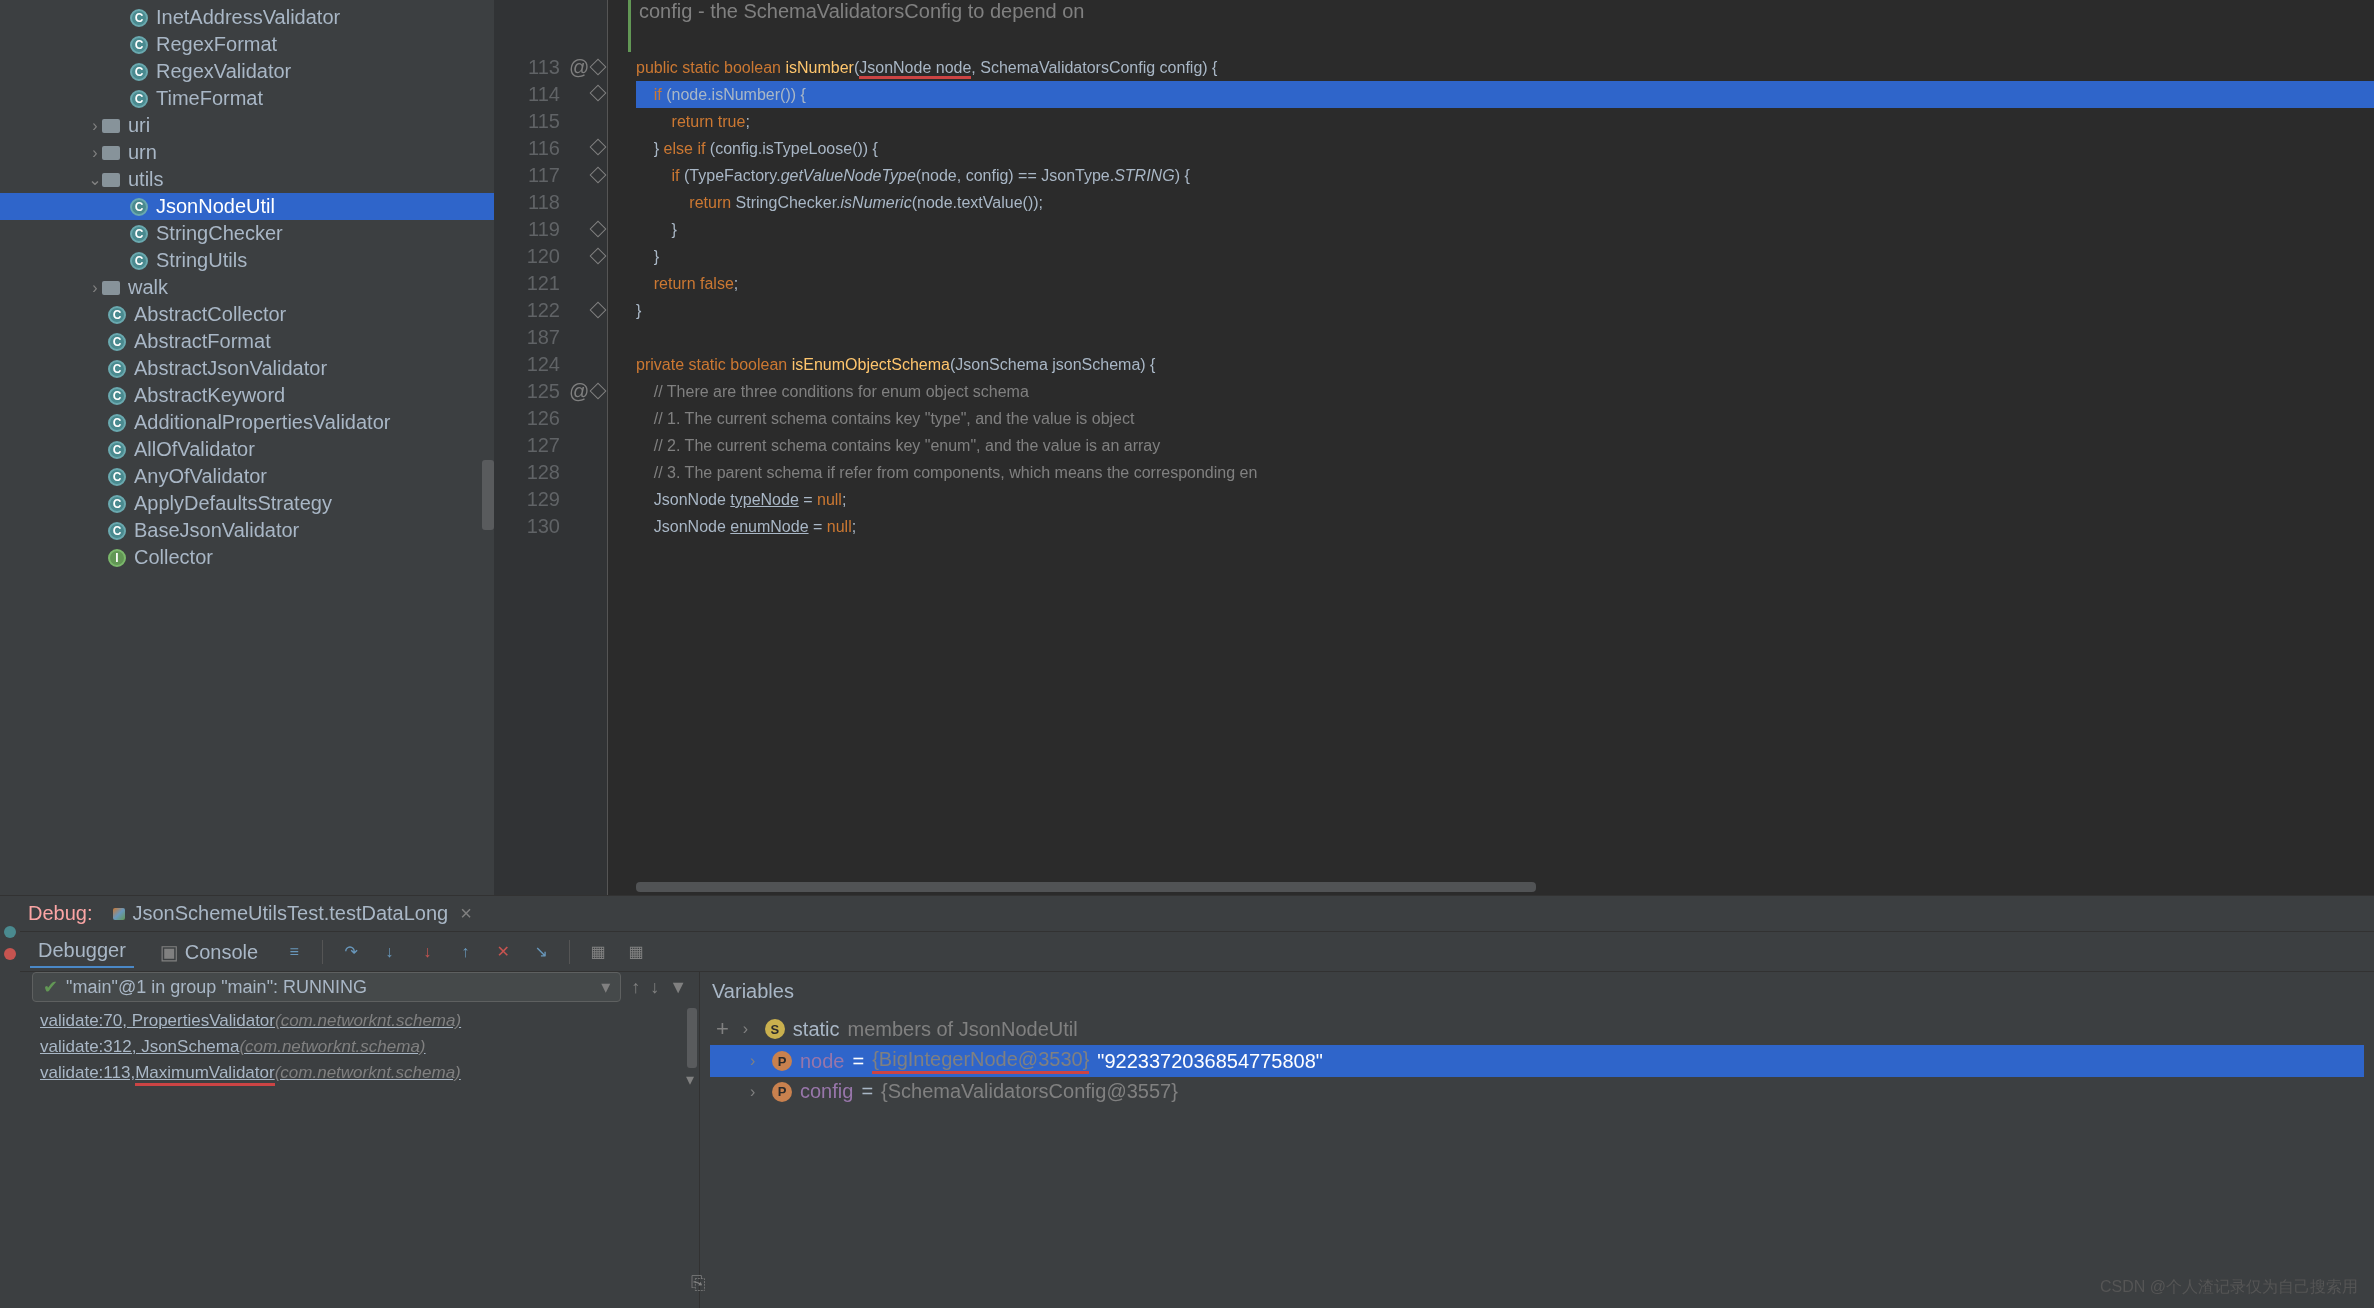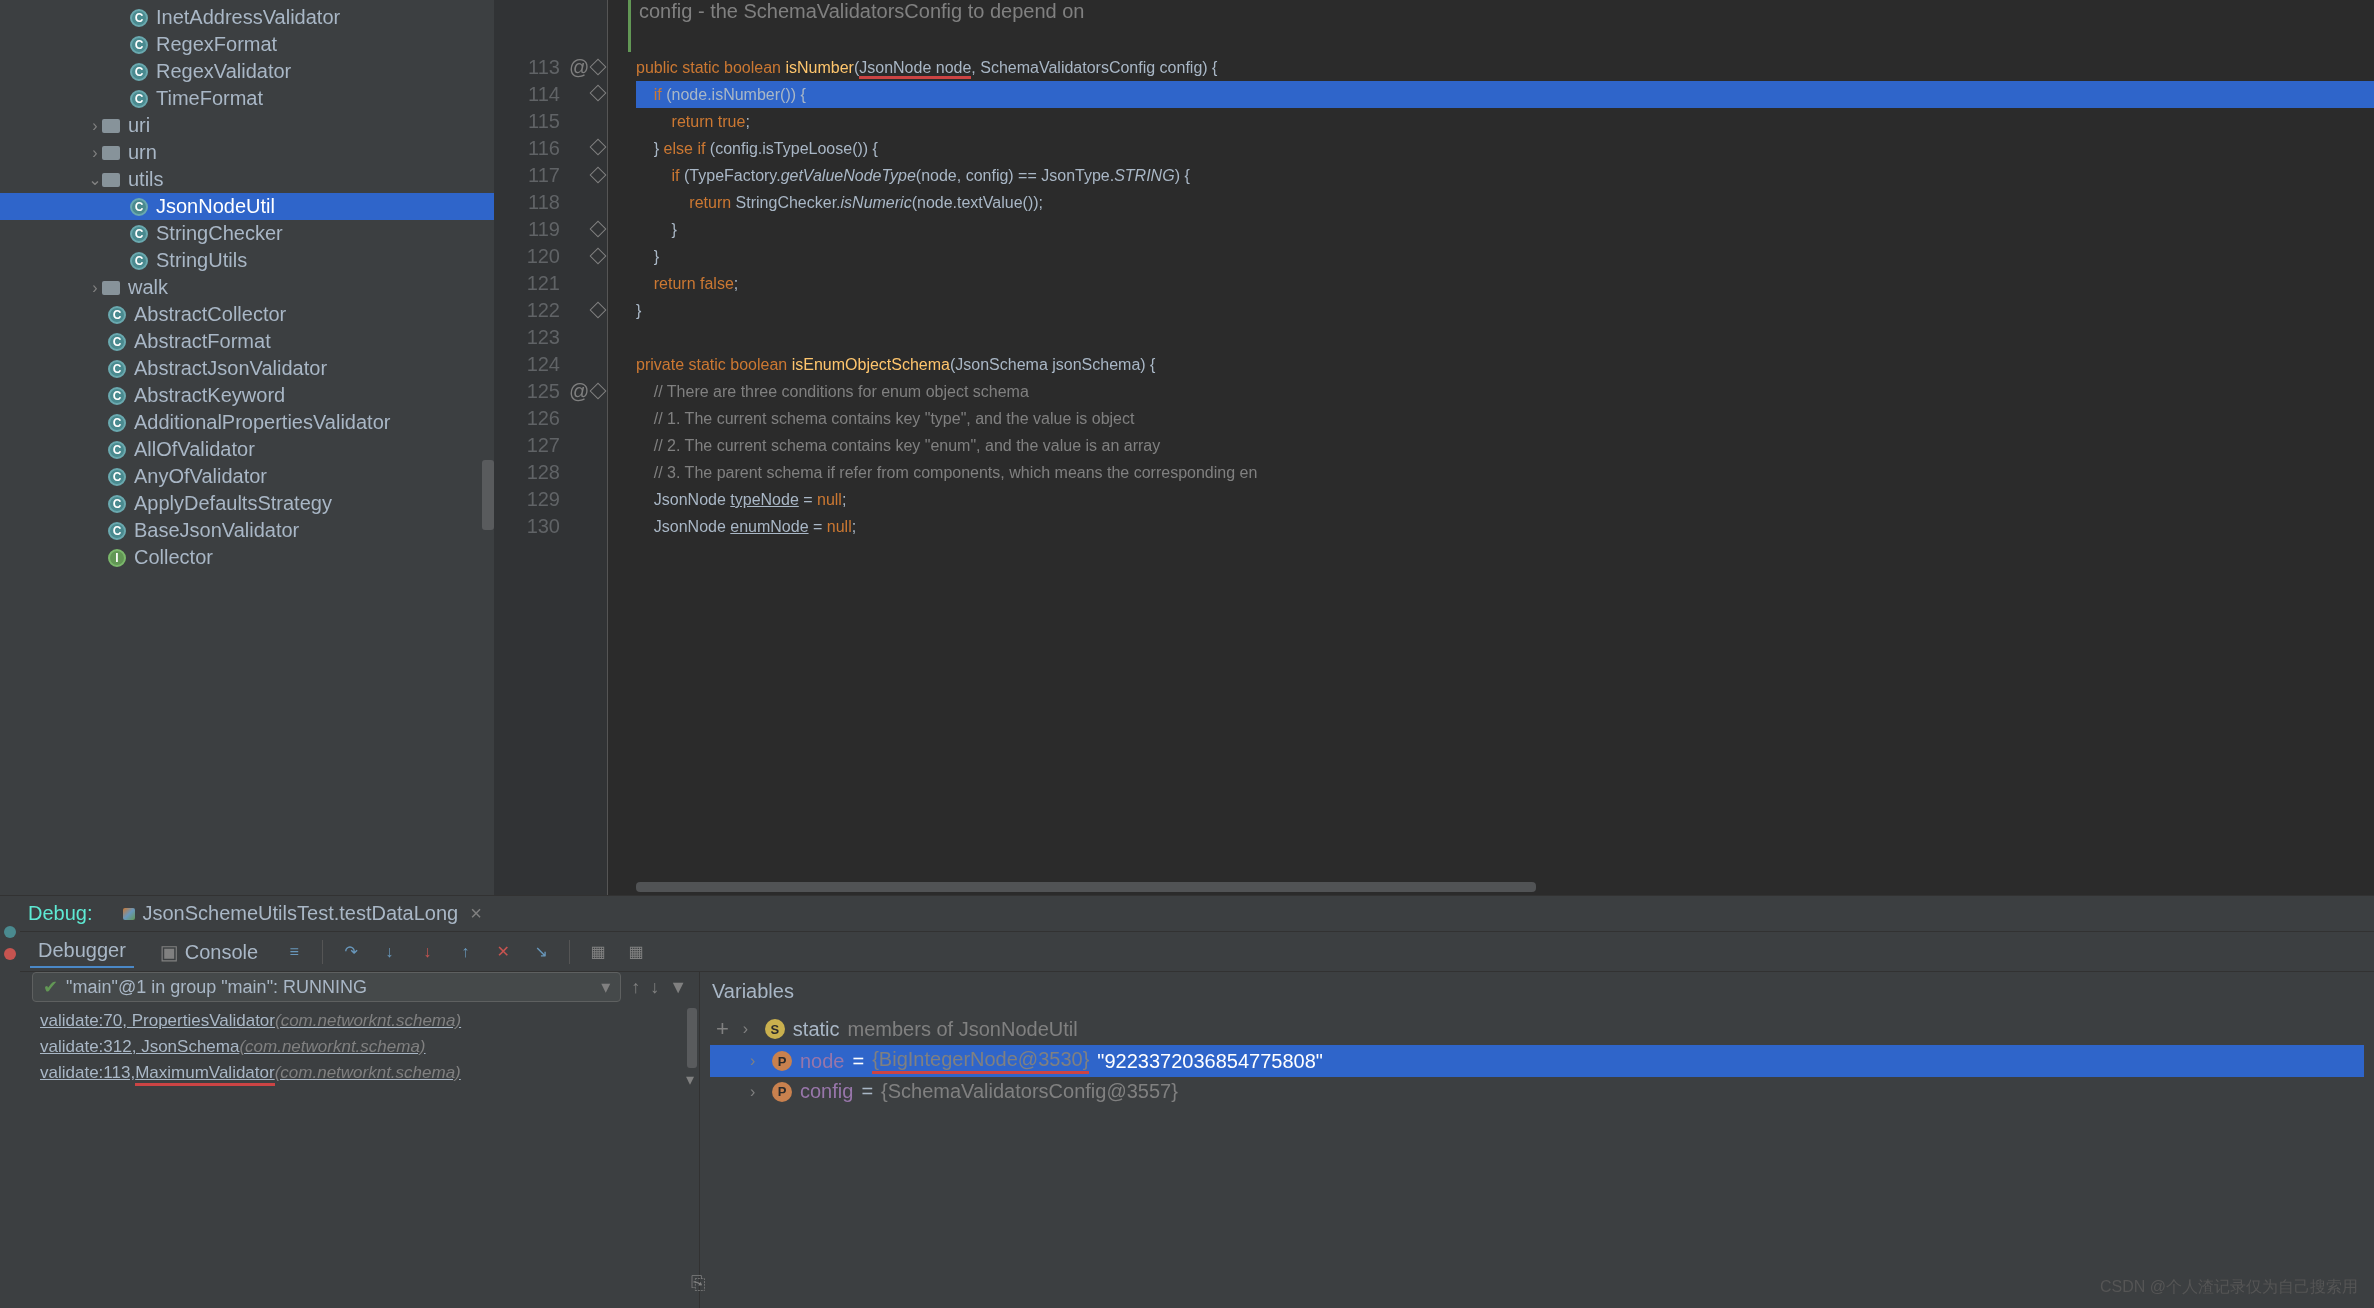--- a/index.html
+++ b/index.html
@@ -38,21 +38,21 @@
 .underline-red { border-bottom: 3px solid #cc4444; }
 .uline { text-decoration: underline; }
 .ed-scroll-h { position: absolute; bottom: 3px; left: 28px; width: 900px; height: 10px; background: #515355; border-radius: 4px; }
 
 .debug-panel { height: 413px; background: #3c3f41; border-top: 1px solid #323232; display: flex; }
 .dbg-left { width: 20px; background: #3c3f41; display: flex; flex-direction: column; align-items: center; gap: 10px; padding-top: 30px; }
 .dbg-left .dot { width: 12px; height: 12px; border-radius: 50%; background: #4a8a8f; }
 .dbg-left .dot.red { background: #c75450; }
 .dbg-body { flex: 1; display: flex; flex-direction: column; }
 .dbg-header { display: flex; align-items: center; height: 36px; padding-left: 8px; border-bottom: 1px solid #323232; font-size: 20px; }
-.dbg-header .lbl { color: #5eead4; margin-right: 30px; }
+.dbg-header .lbl { color: #fca5a5; margin-right: 20px; }
 .dbg-header .tab { display: flex; align-items: center; color: #a9b7c6; }
 .dbg-header .tabicon { width: 12px; height: 12px; background: linear-gradient(135deg,#cc7832,#6897bb,#629755); margin-right: 8px; border-radius: 2px; }
 .dbg-header .x { color: #808080; margin-left: 12px; cursor: pointer; }
 .dbg-toolbar { display: flex; align-items: center; height: 40px; padding-left: 10px; gap: 18px; border-bottom: 1px solid #323232; }
 .dbg-toolbar .tbtn { color: #a9b7c6; font-size: 20px; padding: 4px 8px; cursor: pointer; }
 .dbg-toolbar .tbtn.active { border-bottom: 2px solid #4a88c7; }
 .dbg-toolbar .ticon { width: 20px; height: 20px; display: inline-flex; align-items: center; justify-content: center; color: #6897bb; cursor: pointer; }
 .dbg-toolbar .sep { width: 1px; height: 24px; background: #555; }
 .dbg-content { flex: 1; display: flex; }
 .frames-col { width: 680px; border-right: 1px solid #323232; display: flex; flex-direction: column; }
@@ -192,21 +192,21 @@
         <div class="ln">113</div>
         <div class="ln">114</div>
         <div class="ln">115</div>
         <div class="ln">116</div>
         <div class="ln">117</div>
         <div class="ln">118</div>
         <div class="ln">119</div>
         <div class="ln">120</div>
         <div class="ln">121</div>
         <div class="ln">122</div>
-        <div class="ln">123</div>
+        <div class="ln">187</div>
         <div class="ln">124</div>
         <div class="ln">125</div>
         <div class="ln">126</div>
         <div class="ln">127</div>
         <div class="ln">128</div>
         <div class="ln">129</div>
         <div class="ln">130</div>
       </div>
     <div class="marker-col">
       <div class="marker" style="top:61px"></div>

